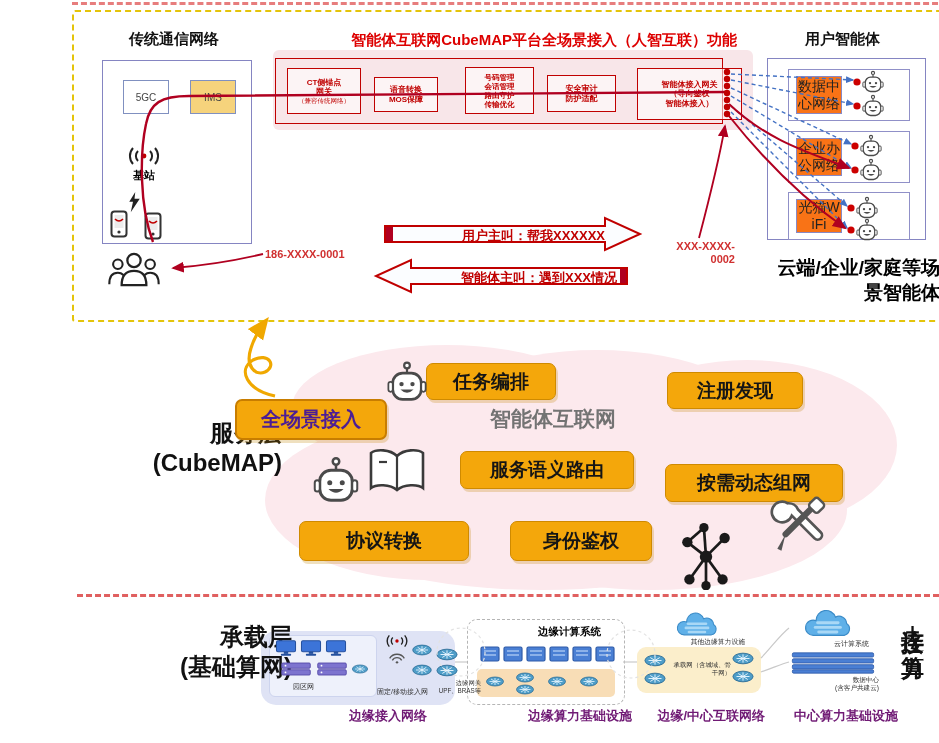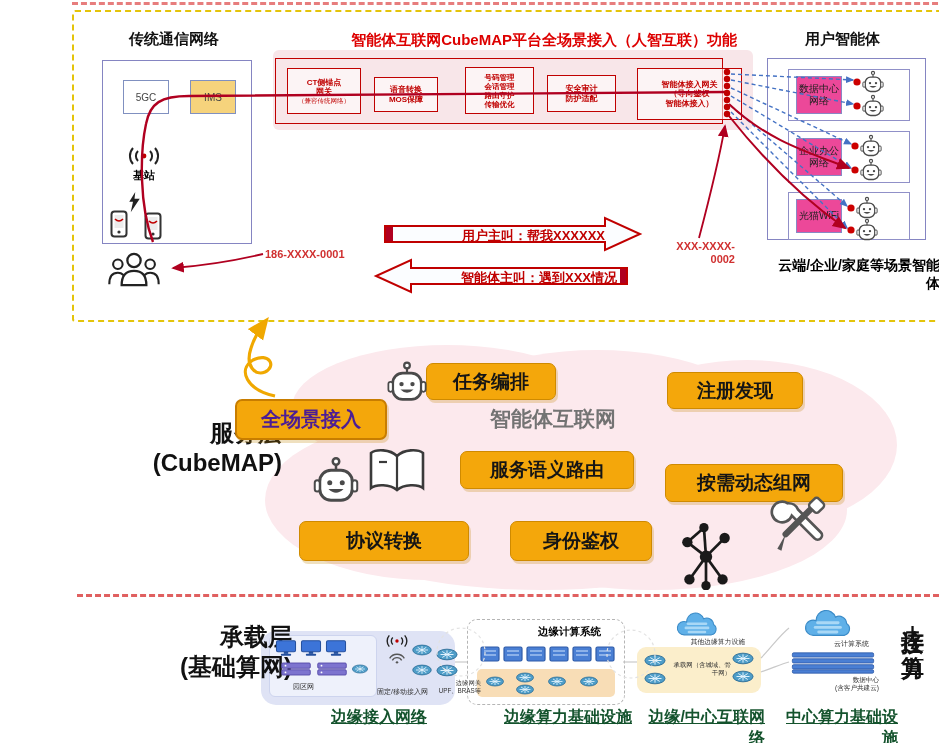--- a/index.html
+++ b/index.html
@@ -19,36 +19,36 @@
             font-size:10px;color:#444;background:#fff;z-index:3;}
   
   #pipe-outer{left:238px;top:58px;width:446px;height:64px;border:1.5px solid #c00000;z-index:2;}
   .redbox{border:1.2px solid #c00000;color:#c00000;background:rgba(255,255,255,.55);
           display:flex;flex-direction:column;align-items:center;justify-content:center;
           text-align:center;line-height:1.2;font-size:8px;z-index:3;font-weight:bold;}
   .redbox .sm{font-size:6.5px;font-weight:normal;}
   
   #agents-box{left:730px;top:58px;width:157px;height:180px;border:1.5px solid #8585c2;background:#fff;z-index:2;}
   .agent-row{border:1px solid #9090c8;background:#fff;z-index:3;}
-  .agent-label{border:1px solid #8888c4;background:#ec4899;display:flex;align-items:center;justify-content:center;
-               text-align:center;font-size:10px;line-height:1.25;color:#222;z-index:4;word-break:break-all;}
+  .agent-label{border:1px solid #8888c4;background:#f97316;display:flex;align-items:center;justify-content:center;
+               text-align:center;font-size:14px;line-height:1.25;color:#222;z-index:4;word-break:break-all;}
   .num{color:#d03030;font-size:11px;font-weight:bold;z-index:6;}
   .arrow-text{color:#c00000;font-weight:bold;font-size:13px;z-index:40;}
   
   .blob{background:#fce9ed;border-radius:50%;z-index:0;}
   .layer-label{font-weight:bold;font-size:24px;color:#111;line-height:1.25;z-index:5;}
   .chip{background:#f4a70b;border:1px solid #cf8a00;border-radius:7px;color:#151515;font-weight:bold;
         font-size:19px;display:flex;align-items:center;justify-content:center;z-index:5;
         box-shadow:2px 3px 0 rgba(190,130,0,.25);}
   .chip.hot{color:#4c1d95;border:2px solid #c87d00;font-size:20px;}
   #svc-title{font-weight:bold;font-size:21px;color:#737373;z-index:5;}
   
   #divider{left:40px;top:594px;width:862px;border-top:3px dashed #e06060;z-index:2;}
   
-  .cap{font-weight:bold;font-size:16px;color:#14532d;z-index:5;text-decoration:underline;}
+  .cap{font-weight:bold;font-size:13px;color:#701a75;z-index:5;}
   .tiny{font-size:7px;color:#333;line-height:1.2;z-index:5;}
   #d1-bg{left:224px;top:631px;width:194px;height:74px;background:#dfe3f5;border-radius:15px;z-index:1;}
   #d1-campus{left:232px;top:635px;width:106px;height:60px;background:#eef1fb;border:1px solid #cdd4ee;border-radius:6px;z-index:2;}
   #d2-box{left:430px;top:619px;width:156px;height:84px;border:1.5px dashed #b5b5b5;border-radius:10px;background:#fff;z-index:2;}
   #d2-band{left:440px;top:669px;width:138px;height:28px;background:#f8ddb6;border-radius:5px;z-index:3;}
   #d3-band{left:600px;top:647px;width:124px;height:46px;background:#fbeecb;border-radius:9px;z-index:2;}
   #vert-label{left:861px;top:611px;height:118px;writing-mode:vertical-rl;text-orientation:upright;
               font-weight:bold;font-size:23px;color:#111;letter-spacing:1px;z-index:5;}
   svg{display:block;}
   .icon{z-index:6;}
@@ -254,21 +254,21 @@
     </svg>
   <svg class="abs icon" style="left:822px;top:158px" width="24" height="25">
       <use href="#robot"></use>
     </svg>
   <svg class="abs icon" style="left:818px;top:196px" width="24" height="25">
       <use href="#robot"></use>
     </svg>
   <svg class="abs icon" style="left:818px;top:218px" width="24" height="25">
       <use href="#robot"></use>
     </svg>
-  <div class="abs ctr" style="left:737px;top:256px;width:166px;font-size:14px;font-weight:bold;z-index:5;line-height:1.3">云端/企业/家庭等场景智能体</div>
+  <div class="abs ctr" style="left:737px;top:256px;width:166px;font-size:19px;font-weight:bold;z-index:5;line-height:1.3">云端/企业/家庭等场景智能体</div>
 
   <div class="abs layer-label ctr" style="left:45px;top:418px;width:200px">
     <div>服务层</div>
     <div>(CubeMAP)</div>
   </div>
   <div class="abs chip hot" style="left:198px;top:399px;width:148px;height:37px">全场景接入</div>
   <div class="abs chip" style="left:630px;top:372px;width:134px;height:35px">注册发现</div>
   <div class="abs chip" style="left:389px;top:363px;width:128px;height:35px">任务编排</div>
   <div class="abs" id="svc-title" style="left:453px;top:405px">智能体互联网</div>
   <div class="abs chip" style="left:423px;top:451px;width:172px;height:36px">服务语义路由</div>

